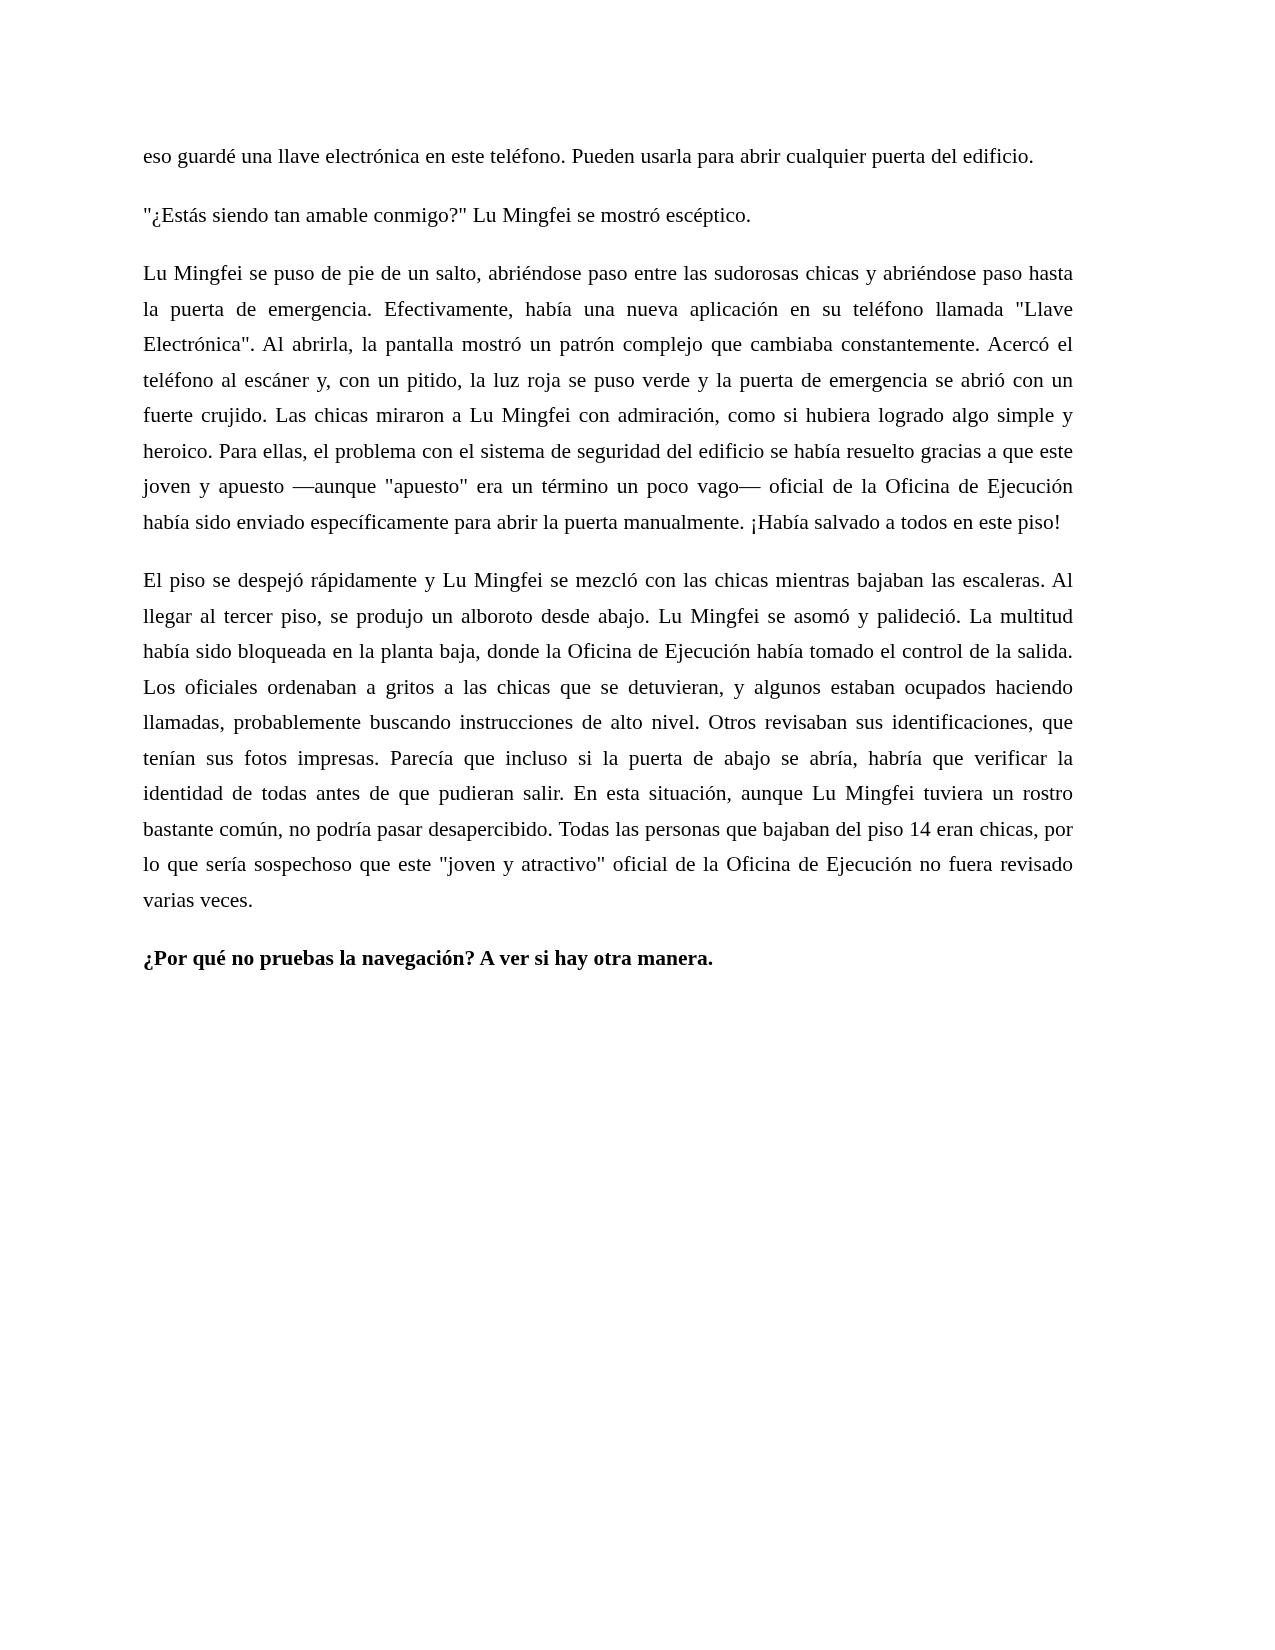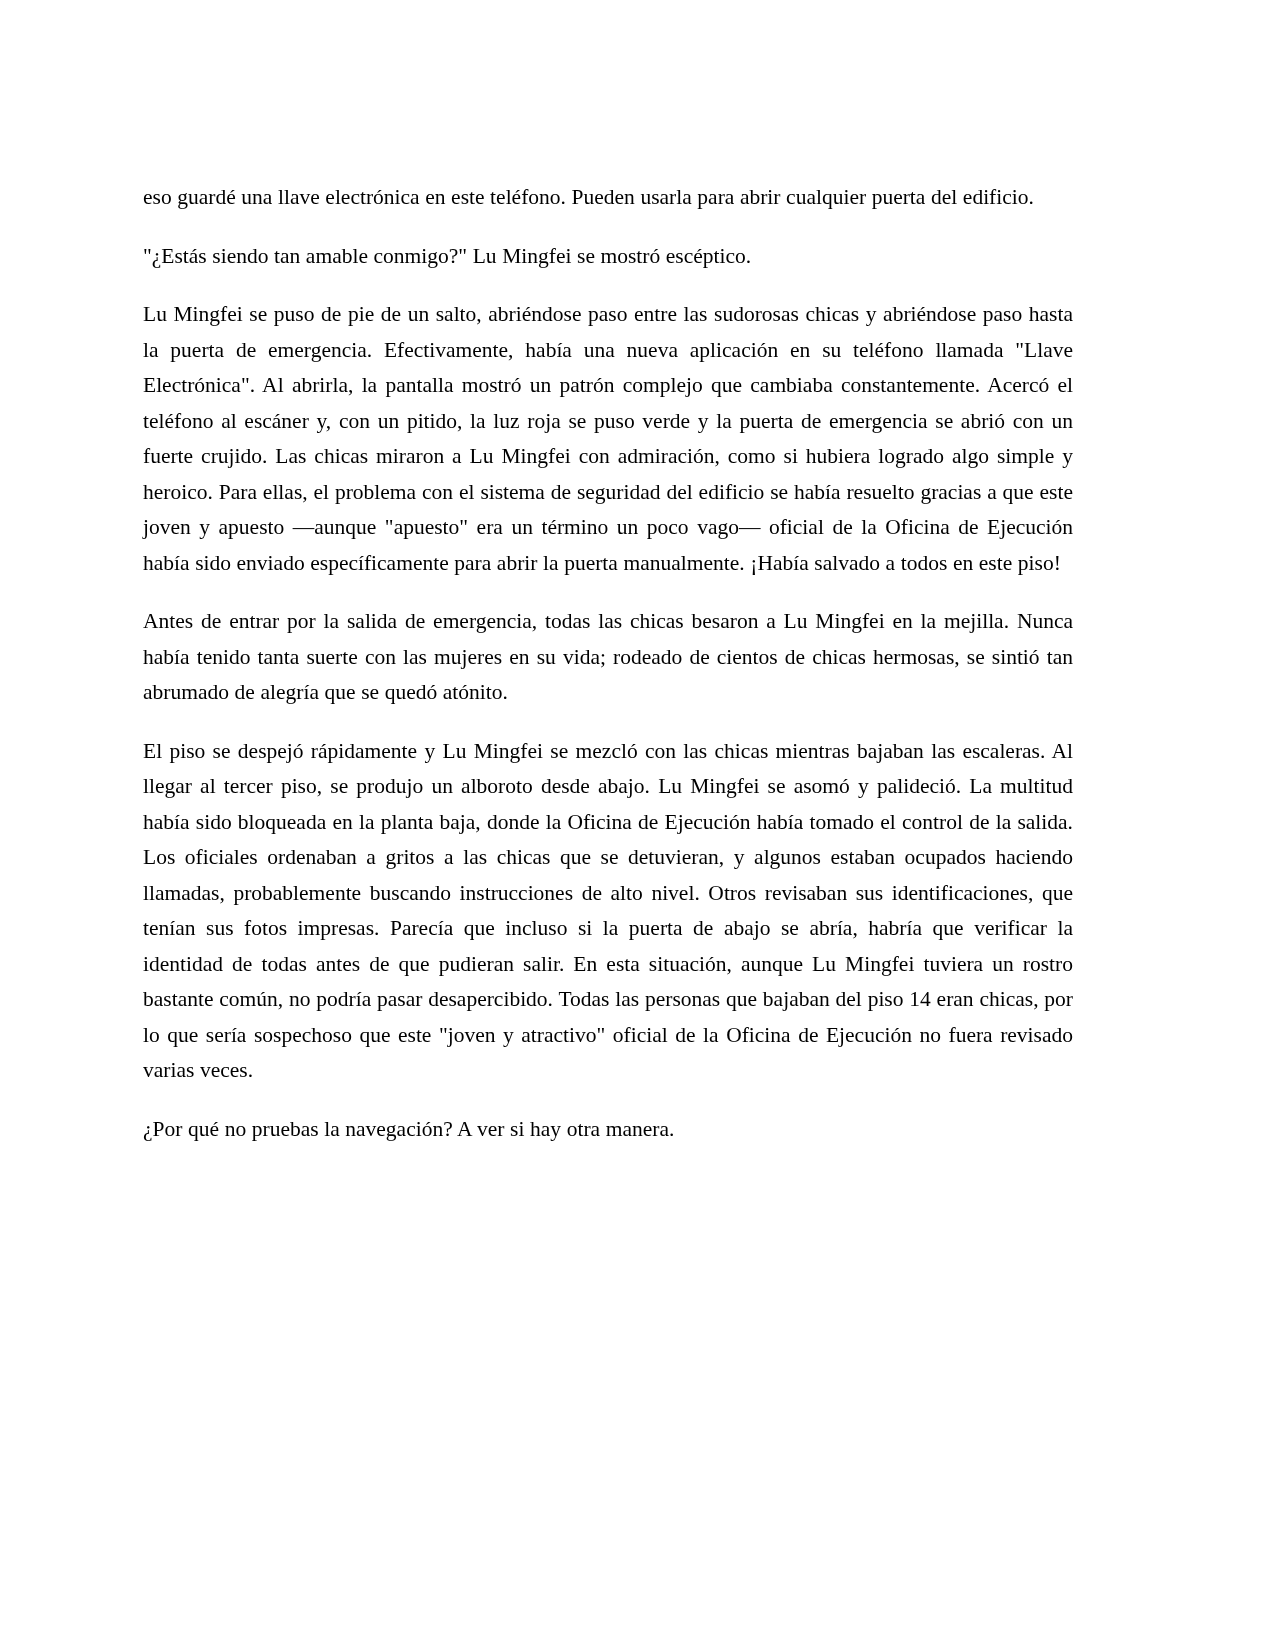--- a/index.html
+++ b/index.html
@@ -9,39 +9,39 @@
   }
   .page {
     position: relative;
     width: 1275px;
     height: 1444px;
     background: #ffffff;
     box-sizing: border-box;
     font-family: "Liberation Serif", "DejaVu Serif", serif;
     color: #000000;
     overflow: hidden;
-    margin-top: 41px;
   }
   .text-column {
     position: absolute;
     left: 143px;
     top: 139px;
     width: 930px;
   }
   .para {
     font-size: 21.5px;
     line-height: 35.5px;
     text-align: justify;
     text-justify: inter-word;
     margin: 0 0 23px 0;
     hyphens: none;
     word-spacing: 0.01em;
   }
   .para:last-child {
     margin-bottom: 0;
+    font-weight: bold;
   }
   .page-number {
     position: absolute;
     left: 0;
     right: 0;
     top: 1533px;
     text-align: center;
     font-size: 20px;
     line-height: 26px;
     font-family: "Liberation Serif", "DejaVu Serif", serif;
@@ -50,20 +50,19 @@
 </style>
 </head>
 <body>
 
 <div class="page">
 
   <div class="text-column">
     <p class="para">eso guardé una llave electrónica en este teléfono. Pueden usarla para abrir cualquier puerta del edificio.</p>
     <p class="para">"¿Estás siendo tan amable conmigo?" Lu Mingfei se mostró escéptico.</p>
     <p class="para">Lu Mingfei se puso de pie de un salto, abriéndose paso entre las sudorosas chicas y abriéndose paso hasta la puerta de emergencia. Efectivamente, había una nueva aplicación en su teléfono llamada "Llave Electrónica". Al abrirla, la pantalla mostró un patrón complejo que cambiaba constantemente. Acercó el teléfono al escáner y, con un pitido, la luz roja se puso verde y la puerta de emergencia se abrió con un fuerte crujido. Las chicas miraron a Lu Mingfei con admiración, como si hubiera logrado algo simple y heroico. Para ellas, el problema con el sistema de seguridad del edificio se había resuelto gracias a que este joven y apuesto —aunque "apuesto" era un término un poco vago— oficial de la Oficina de Ejecución había sido enviado específicamente para abrir la puerta manualmente. ¡Había salvado a todos en este piso!</p>
-    <p class="para">Antes de entrar por la salida de emergencia, todas las chicas besaron a Lu Mingfei en la mejilla. Nunca había tenido tanta suerte con las mujeres en su vida; rodeado de cientos de chicas hermosas, se sintió tan abrumado de alegría que se quedó atónito.</p>
     <p class="para">El piso se despejó rápidamente y Lu Mingfei se mezcló con las chicas mientras bajaban las escaleras. Al llegar al tercer piso, se produjo un alboroto desde abajo. Lu Mingfei se asomó y palideció. La multitud había sido bloqueada en la planta baja, donde la Oficina de Ejecución había tomado el control de la salida. Los oficiales ordenaban a gritos a las chicas que se detuvieran, y algunos estaban ocupados haciendo llamadas, probablemente buscando instrucciones de alto nivel. Otros revisaban sus identificaciones, que tenían sus fotos impresas. Parecía que incluso si la puerta de abajo se abría, habría que verificar la identidad de todas antes de que pudieran salir. En esta situación, aunque Lu Mingfei tuviera un rostro bastante común, no podría pasar desapercibido. Todas las personas que bajaban del piso 14 eran chicas, por lo que sería sospechoso que este "joven y atractivo" oficial de la Oficina de Ejecución no fuera revisado varias veces.</p>
     <p class="para">¿Por qué no pruebas la navegación? A ver si hay otra manera.</p>
   </div>
 
   <div class="page-number">347</div>
 
 </div>
 
 </body></html>

